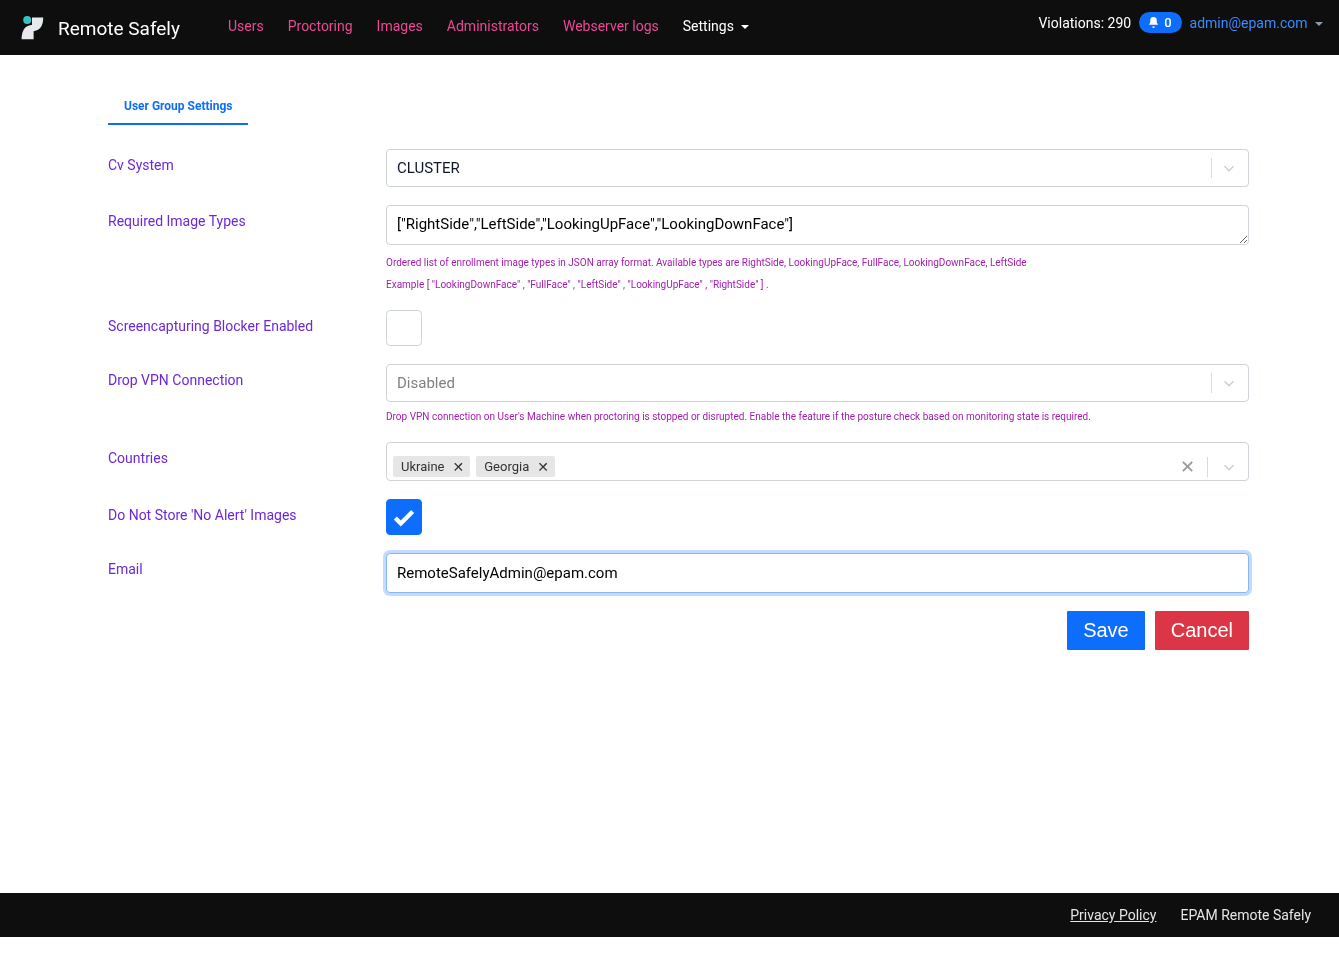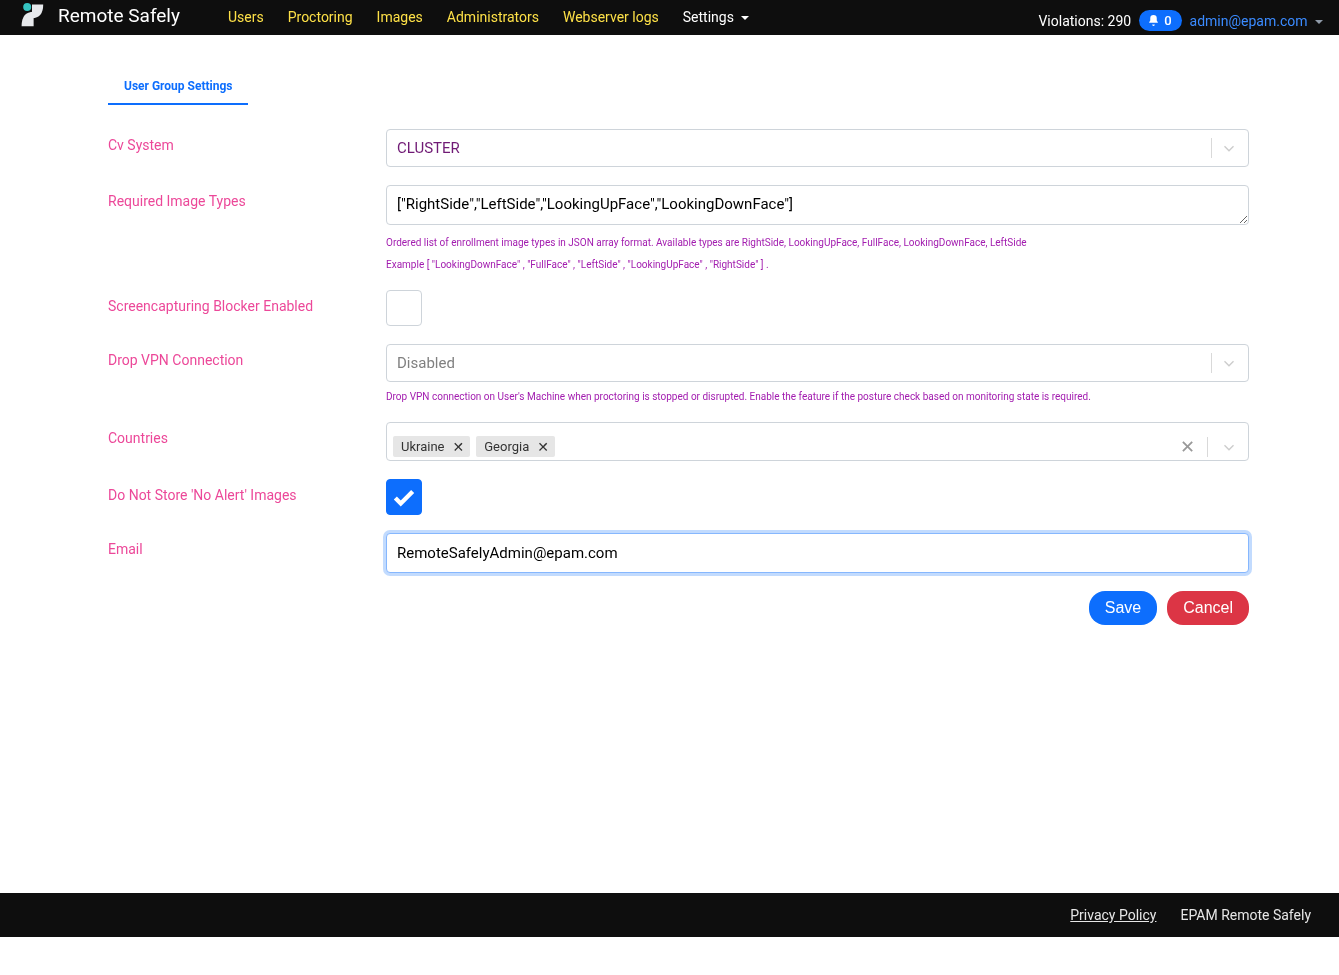--- a/index.html
+++ b/index.html
@@ -14,37 +14,37 @@
   body {
     display: flex;
     flex-direction: column;
     min-height: 975px;
     width: 1339px;
   }
 
   
   .navbar {
     background: #0e0e0e;
-    height: 35px;
-    display: flex;
-    align-items: flex-end;
-    padding: 4px 16px;
+    height: 55px;
+    display: flex;
+    align-items: flex-start;
+    padding: 12px 16px;
     color: #fff;
   }
   .logo-wrap {
     display: flex;
     align-items: center;
     gap: 10px;
     margin-right: 36px;
   }
   .logo-svg { width: 32px; height: 32px; }
   .app-title { color: #fff; font-size: 19px; font-weight: 400; }
   .nav-links { display: flex; gap: 0; }
   .nav-link {
-    color: #fde047;
+    color: #ec4899;
     font-size: 14px;
     padding: 6px 12px;
     cursor: pointer;
   }
   .nav-link.active { color: #fff; }
   .nav-caret {
     display: inline-block;
     margin-left: 4px;
     vertical-align: middle;
     border-top: 4px solid #fff;
@@ -85,37 +85,37 @@
 
   .form-row {
     display: flex;
     align-items: flex-start;
     margin-bottom: 18px;
   }
   .form-row .label {
     width: 278px;
     flex-shrink: 0;
     padding-top: 8px;
-    color: #ec4899;
+    color: #6d28d9;
     font-size: 14px;
   }
   .form-row .control { flex: 1; }
 
   .select-box {
     border: 1px solid #ced4da;
     border-radius: 4px;
     height: 38px;
     display: flex;
     align-items: center;
     padding: 0 10px;
     position: relative;
     background: #fff;
     cursor: pointer;
   }
-  .select-value { flex: 1; font-size: 15px; color: #701a75; }
+  .select-value { flex: 1; font-size: 15px; color: #0f172a; }
   .select-value.muted { color: #808080; }
   .select-sep {
     width: 1px; height: 20px; background: #d9d9d9;
     margin: 0 8px 0 4px;
   }
   .chev-svg { width: 18px; height: 18px; }
 
   .textarea {
     width: 100%;
     border: 1px solid #ced4da;
@@ -192,22 +192,22 @@
   }
 
   .actions {
     display: flex;
     justify-content: flex-end;
     gap: 10px;
     margin-top: 18px;
   }
   .btn {
     border: none;
-    border-radius: 16px;
-    font-size: 16px;
+    border-radius: 1px;
+    font-size: 20px;
     padding: 8px 16px;
     cursor: pointer;
     color: #fff;
   }
   .btn-primary { background: #0d6efd; }
   .btn-danger  { background: #dc3545; }
 
   
   .footer {
     background: #0e0e0e;

